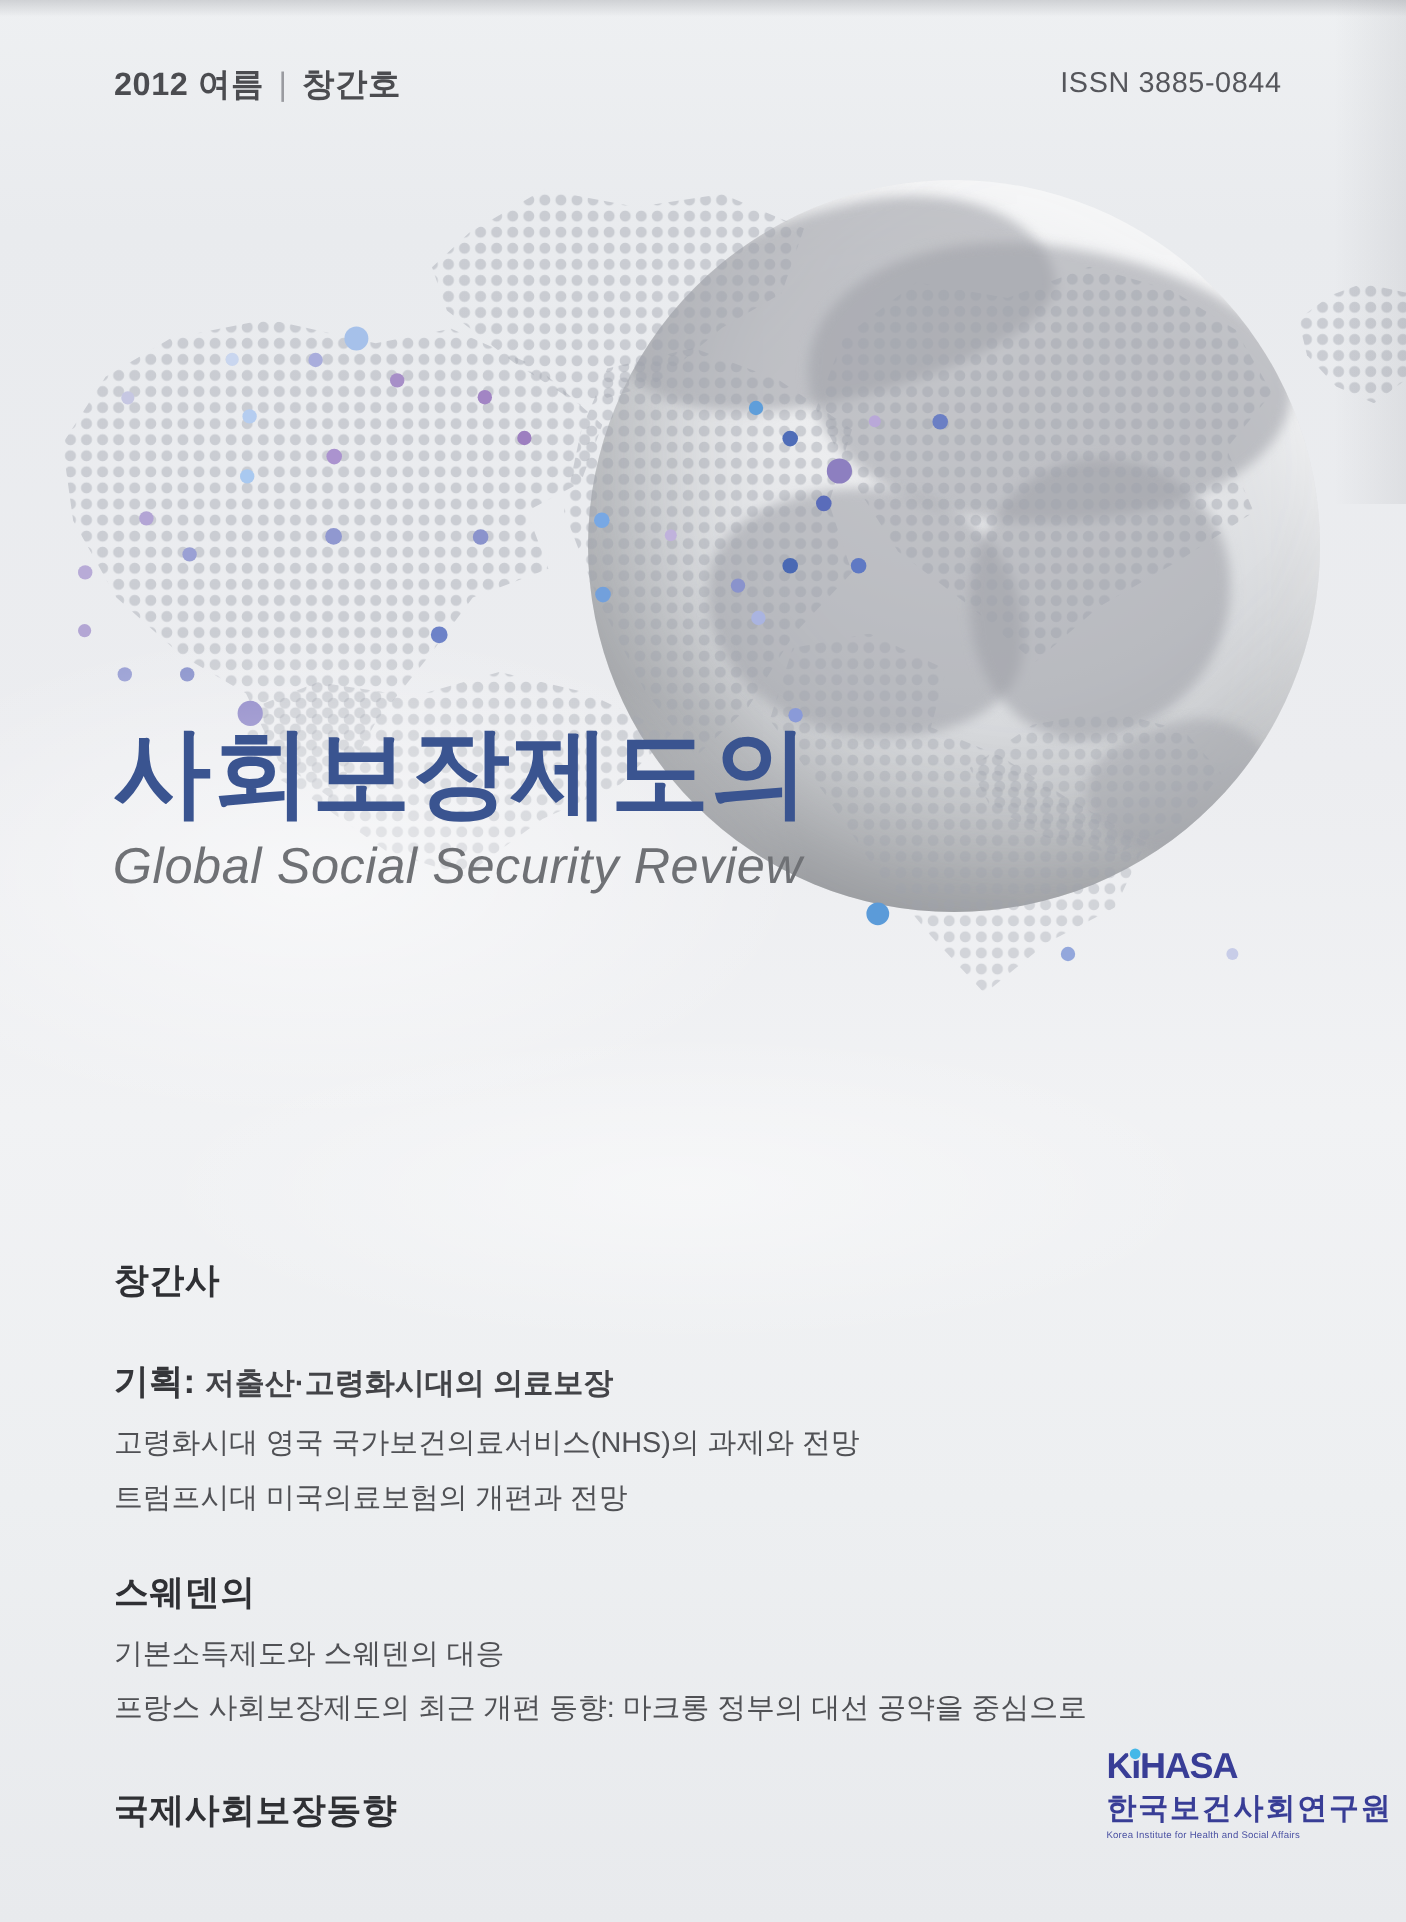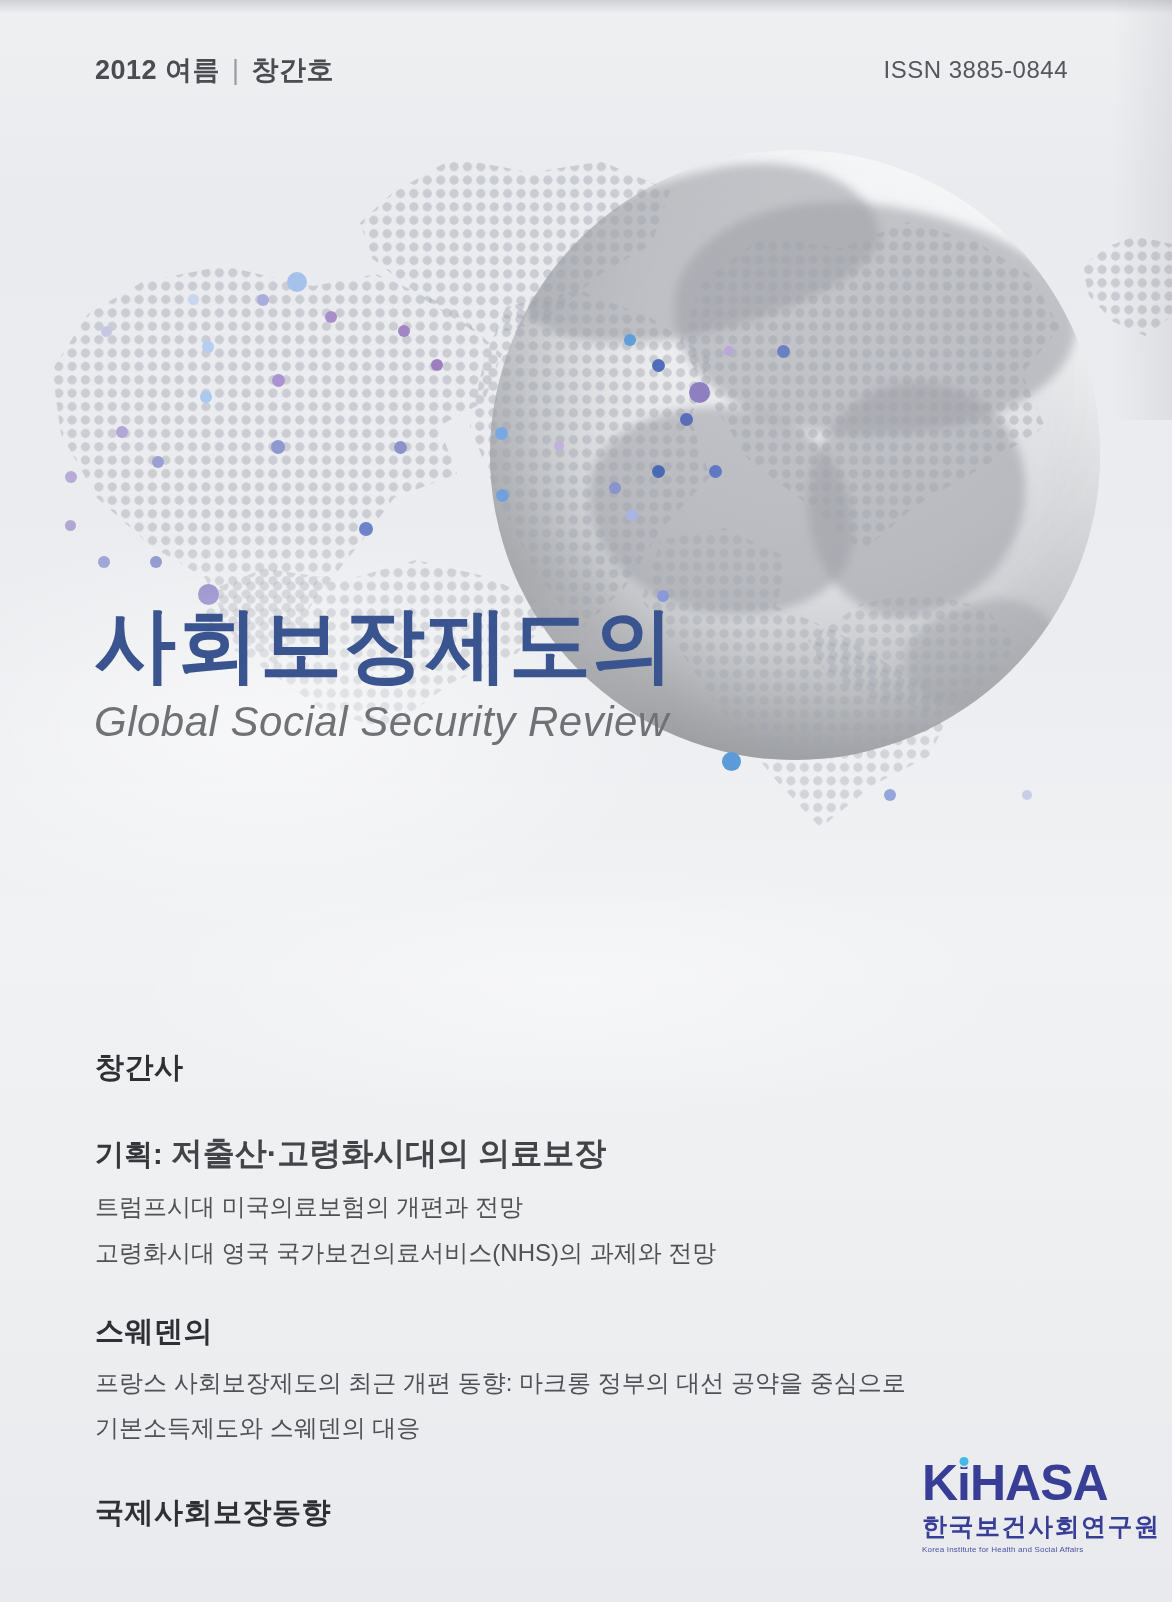--- a/index.html
+++ b/index.html
@@ -47,29 +47,29 @@
   
   .masthead{position:absolute;left:94px;top:598px;}
   .title-ko{font-size:82px;font-weight:800;color:#3a5490;letter-spacing:1px;white-space:nowrap;line-height:1.15;}
   .title-en{margin-top:6px;font-size:42px;font-weight:500;font-style:italic;color:#6f7175;letter-spacing:.5px;}
 
   
   .toc{position:absolute;left:95px;top:1048px;width:860px;}
   .toc .h{font-size:29px;font-weight:800;color:#2f3034;letter-spacing:.5px;}
   .toc .feature-line{margin-top:44px;}
   .toc .feature-line .lbl{font-size:29px;font-weight:800;color:#35363a;}
-  .toc .feature-line .topic{font-size:32px;font-weight:600;color:#434448;margin-left:8px;text-align:right;}
+  .toc .feature-line .topic{font-size:25px;font-weight:600;color:#434448;margin-left:8px;text-align:right;}
   .toc ul{list-style:none;margin:16px 0 0 0;padding:0;}
   .toc li{font-size:24px;font-weight:400;color:#505155;margin-top:17px;line-height:1.2;}
   .toc .sec2{margin-top:44px;}
   .toc .sec3{margin-top:50px;}
 
   
   .pub{position:absolute;left:922px;top:1458px;width:190px;}
-  .logo-line{font-size:50px;font-weight:800;color:#383d96;letter-spacing:-1px;line-height:1;white-space:nowrap;}
+  .logo-line{font-size:30px;font-weight:800;color:#383d96;letter-spacing:-1px;line-height:1;white-space:nowrap;}
   .logo-i{position:relative;display:inline-block;}
   .logo-i::after{content:"";position:absolute;left:50%;transform:translateX(-50%);top:-1px;width:9px;height:9px;border-radius:50%;background:#45b8e8;box-shadow:0 0 0 1.5px #e9ebee;}
   .pub-ko{margin-top:2px;font-size:25px;font-weight:700;color:#383d96;letter-spacing:1.5px;white-space:nowrap;}
   .pub-en{margin-top:2px;font-size:8px;font-weight:400;color:#4a51a2;letter-spacing:.2px;white-space:nowrap;}
 </style>
 </head>
 <body>
 
 <div class="cover">
 
@@ -147,28 +147,28 @@
     <div class="title-en">Global Social Security Review</div>
   </div>
 
   <div class="toc">
     <div class="h">창간사</div>
 
     <div class="feature-line">
       <span class="lbl">기획:</span><span class="topic">저출산·고령화시대의 의료보장</span>
     </div>
     <ul>
+      <li>고령화시대 영국 국가보건의료서비스(NHS)의 과제와 전망</li>
       <li>트럼프시대 미국의료보험의 개편과 전망</li>
-      <li>고령화시대 영국 국가보건의료서비스(NHS)의 과제와 전망</li>
     </ul>
 
     <div class="h sec2">스웨덴의</div>
     <ul>
+      <li>기본소득제도와 스웨덴의 대응</li>
       <li>프랑스 사회보장제도의 최근 개편 동향: 마크롱 정부의 대선 공약을 중심으로</li>
-      <li>기본소득제도와 스웨덴의 대응</li>
     </ul>
 
     <div class="h sec3">국제사회보장동향</div>
   </div>
 
   <div class="pub">
     <div class="logo-line"><span>K</span><span class="logo-i">i</span><span>HASA</span></div>
     <div class="pub-ko">한국보건사회연구원</div>
     <div class="pub-en">Korea Institute for Health and Social Affairs</div>
   </div>

